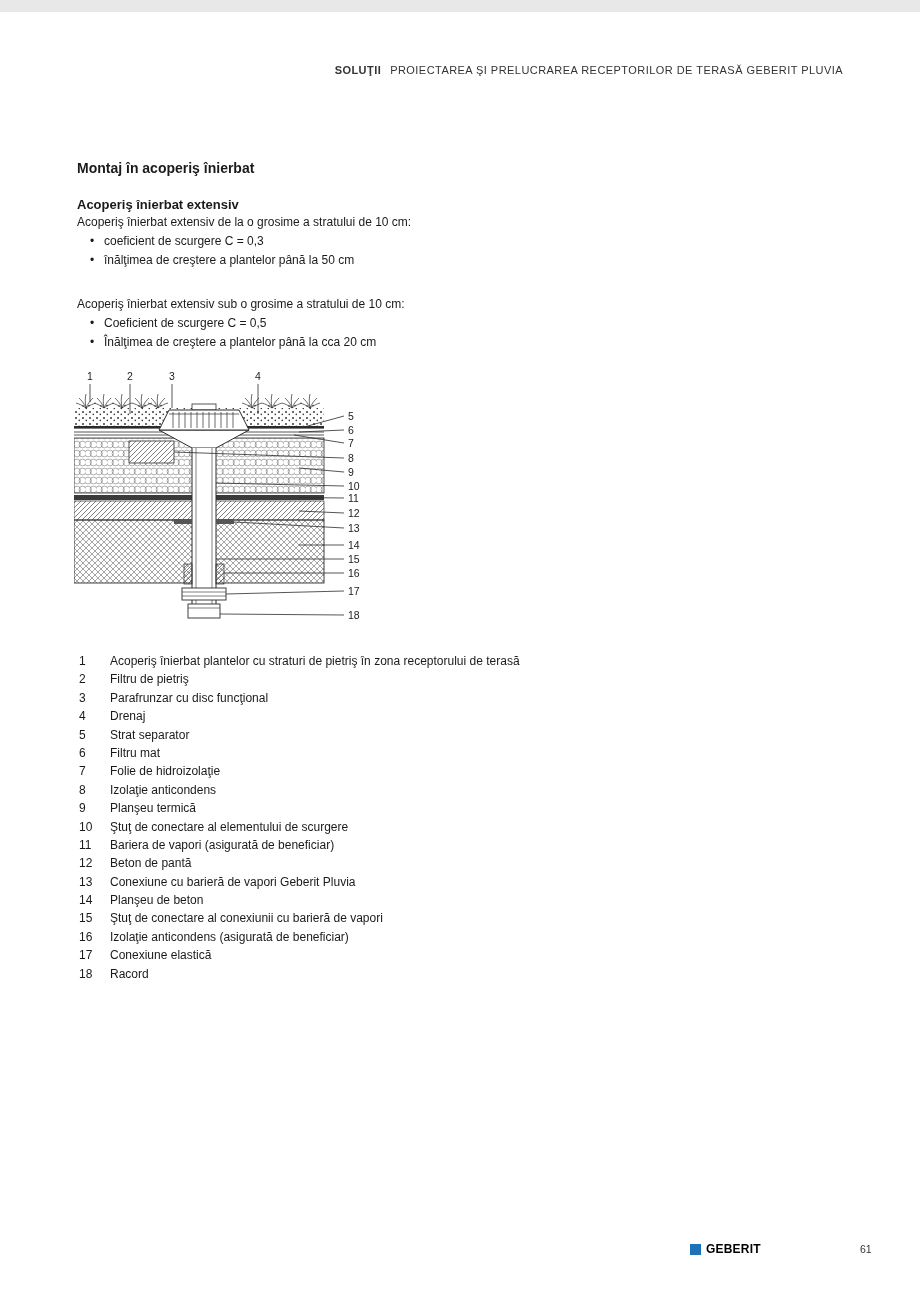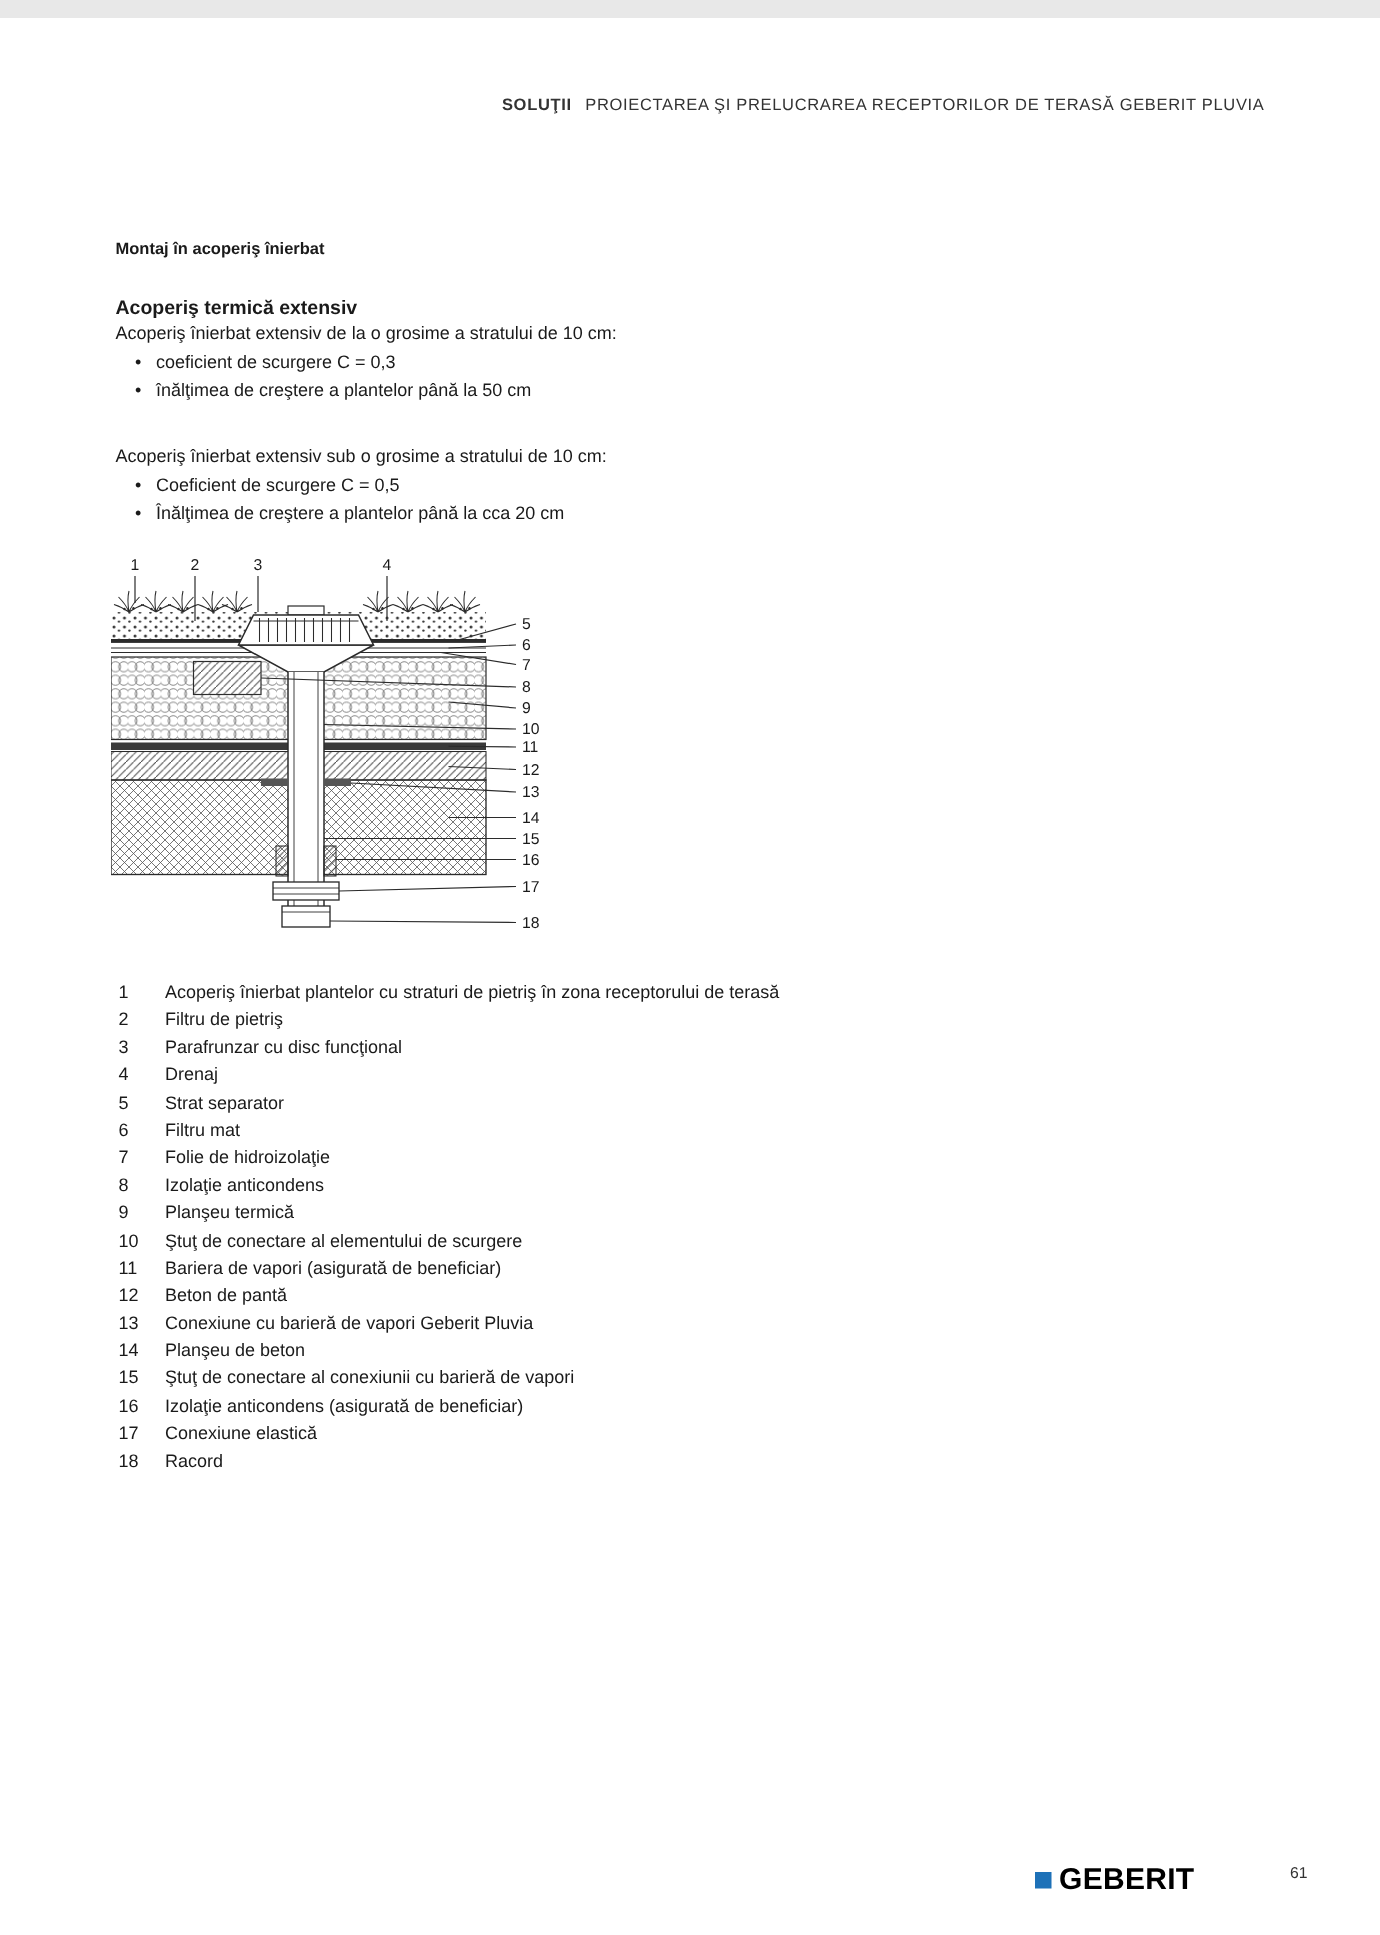--- a/index.html
+++ b/index.html
@@ -11,49 +11,49 @@
     color:#1a1a1a;
     margin:12px auto;
     overflow:hidden;
   }
   .header{
     position:absolute;top:52px;right:77px;
     font-size:11px;letter-spacing:0.45px;color:#333;
     white-space:nowrap;
   }
   .hdr-bold{font-weight:bold;margin-right:9px;}
-  .title{position:absolute;top:148px;left:77px;font-size:11px;font-weight:bold;}
+  .title{position:absolute;top:148px;left:77px;font-size:14px;font-weight:bold;}
   .subtitle{position:absolute;top:185px;left:77px;font-size:13px;font-weight:bold;}
   .textblock{position:absolute;left:77px;font-size:12px;line-height:19px;}
   .tb1{top:201px;}
   .tb2{top:283px;}
   .bullet{display:flex;margin-left:13px;}
   .bullet .dot{width:14px;flex:0 0 14px;}
   .diagram{position:absolute;left:74px;top:356px;}
   .diagram text{font-family:"Liberation Sans", sans-serif;font-size:10.5px;fill:#1a1a1a;}
   .legend{position:absolute;left:79px;top:642px;font-size:12px;}
   .lrow{display:flex;height:18.4px;align-items:flex-start;}
   .lnum{width:31px;flex:0 0 31px;}
   .ltext{white-space:nowrap;}
   .footer-logo{position:absolute;left:690px;top:1230px;display:flex;align-items:center;}
   .logo-square{width:11px;height:11px;background:#1d71b8;margin-right:5px;}
-  .brand{font-weight:bold;font-size:20px;letter-spacing:0.2px;color:#000;}
+  .brand{font-weight:bold;font-size:12px;letter-spacing:0.2px;color:#000;}
   .page-num{position:absolute;left:860px;top:1231px;font-size:10.5px;color:#333;text-align:center;}
 </style>
 </head>
 <body>
 
 <div class="page">
 
   <div class="header">
     <span class="hdr-bold">SOLUŢII</span><span>PROIECTAREA ŞI PRELUCRAREA RECEPTORILOR DE TERASĂ GEBERIT PLUVIA</span>
   </div>
 
   <div class="title">Montaj în acoperiş înierbat</div>
-  <div class="subtitle">Acoperiş termică extensiv</div>
+  <div class="subtitle">Acoperiş înierbat extensiv</div>
 
   <div class="textblock tb1">
     <div>Acoperiş înierbat extensiv de la o grosime a stratului de 10 cm:</div>
     <div class="bullet">
       <span class="dot">•</span>
       <span>coeficient de scurgere C = 0,3</span>
     </div>
     <div class="bullet">
       <span class="dot">•</span>
       <span>înălţimea de creştere a plantelor până la 50 cm</span>

